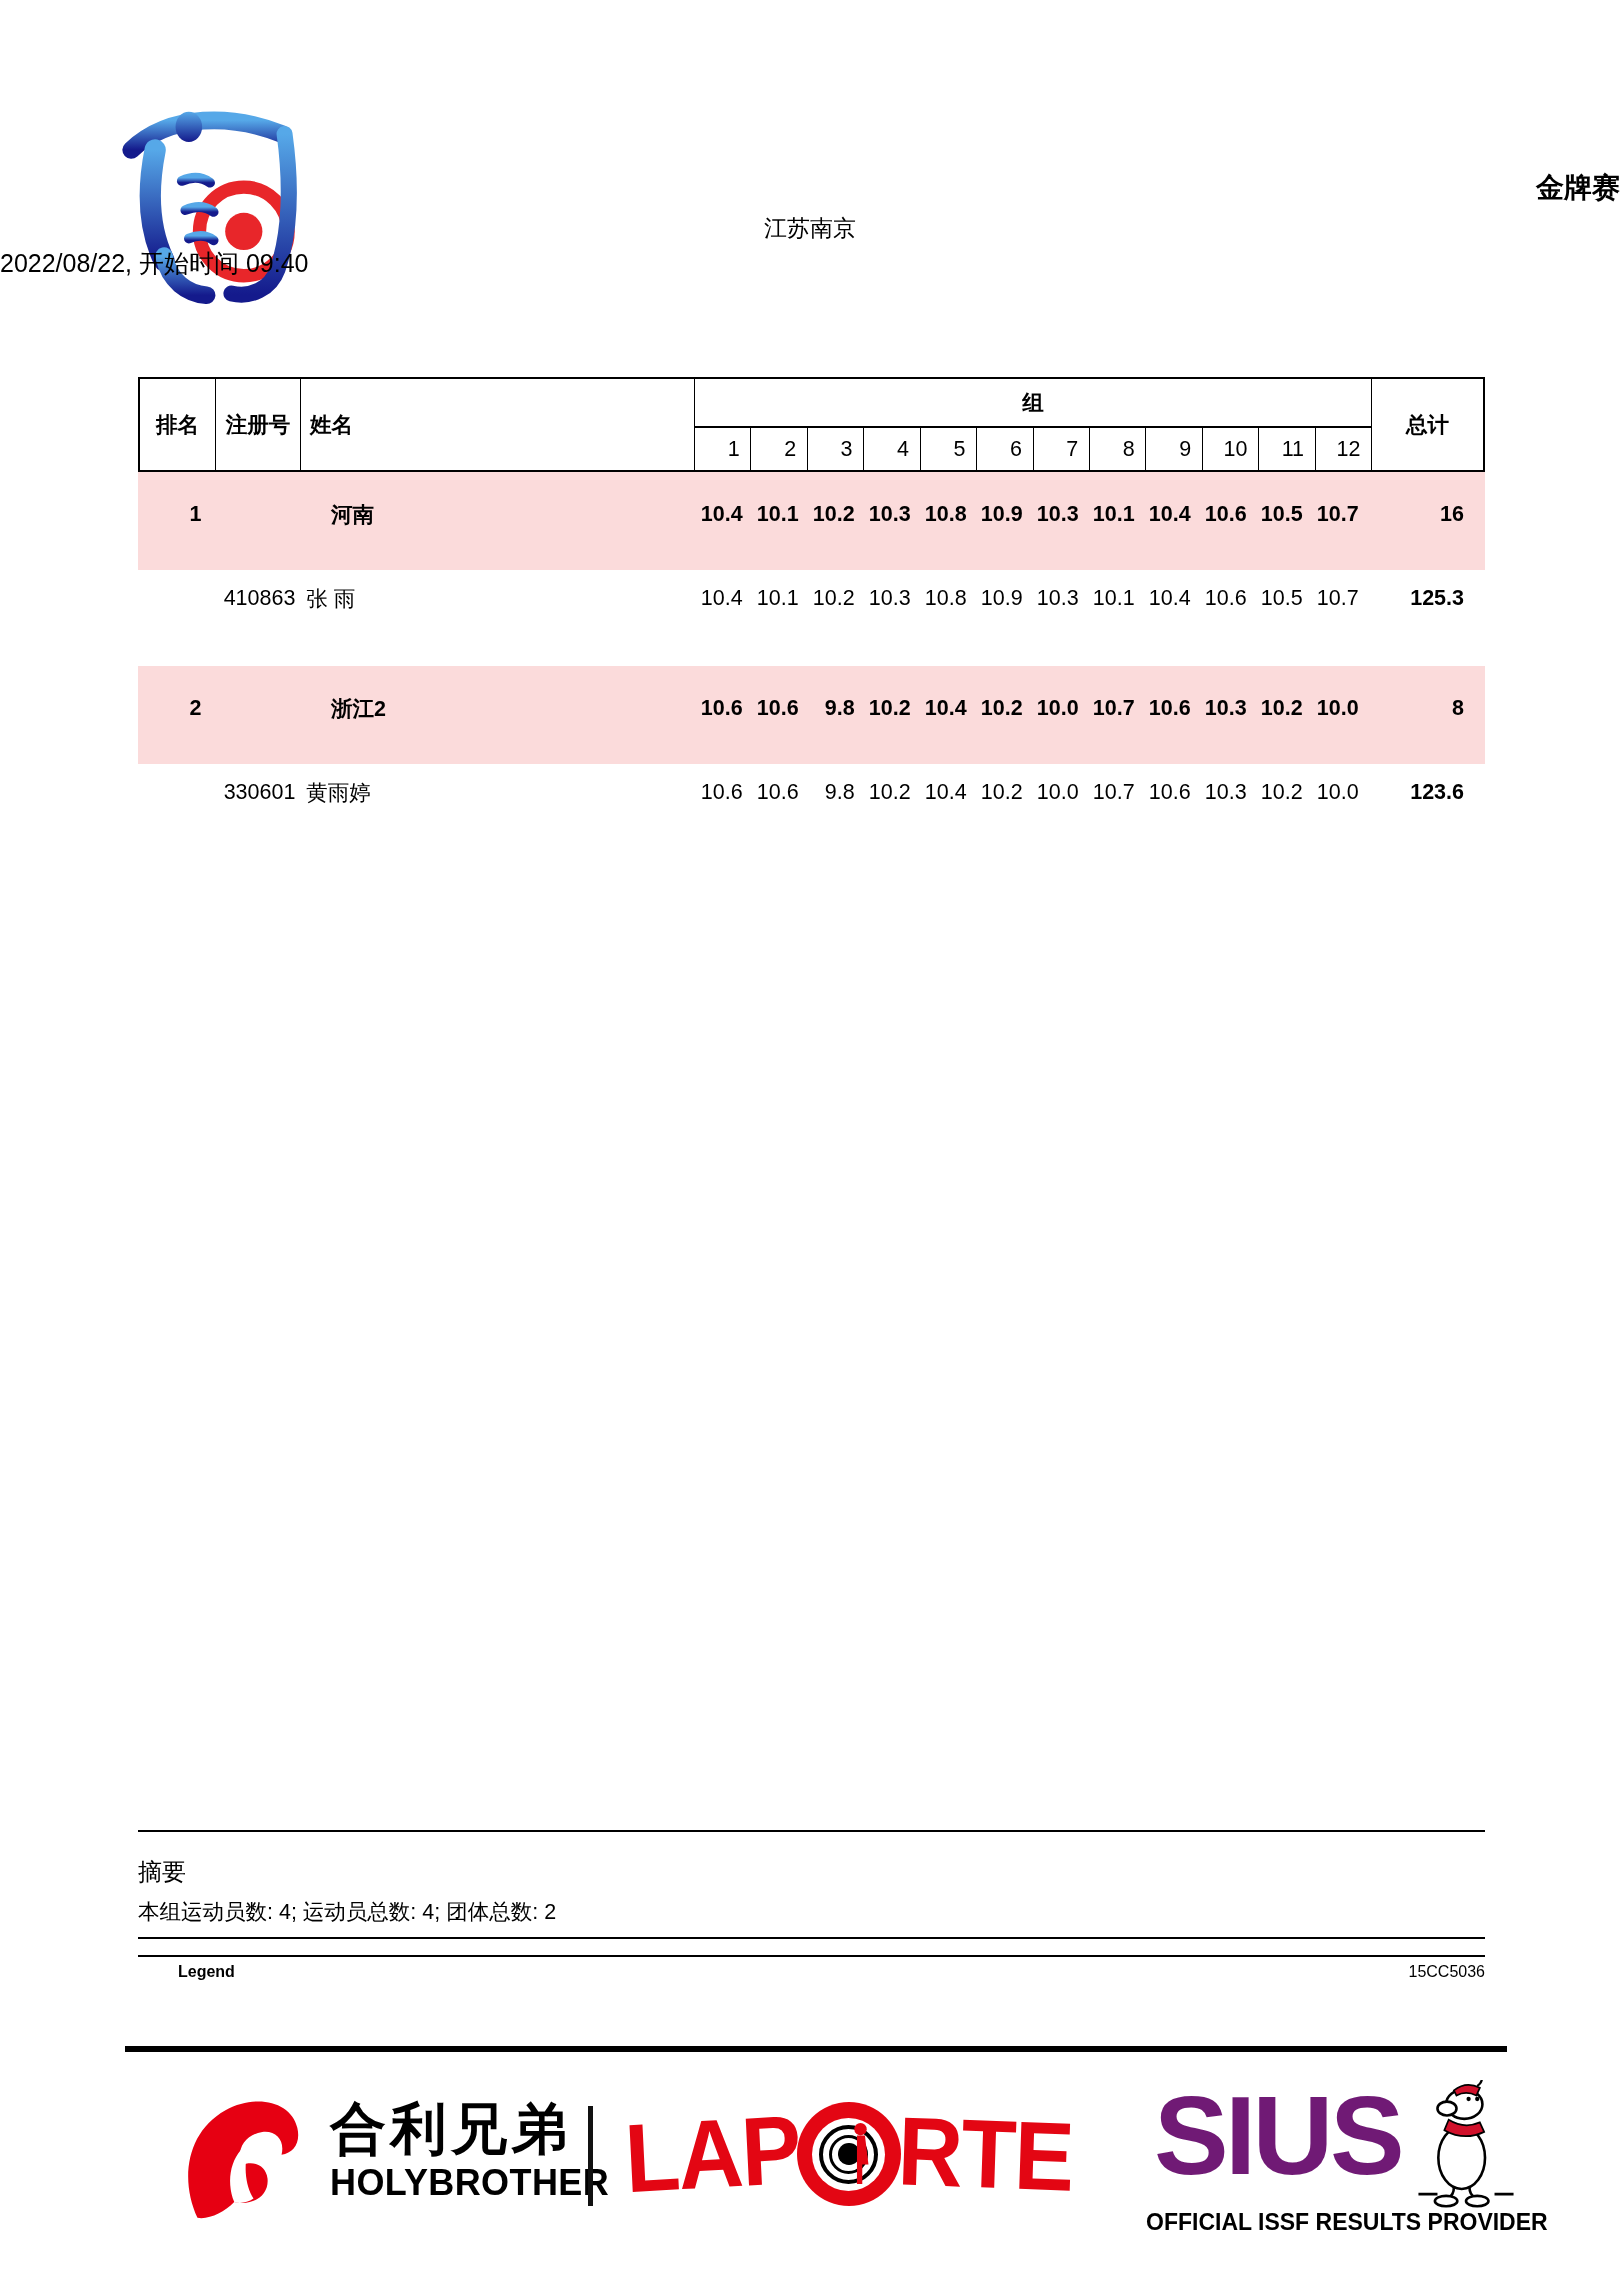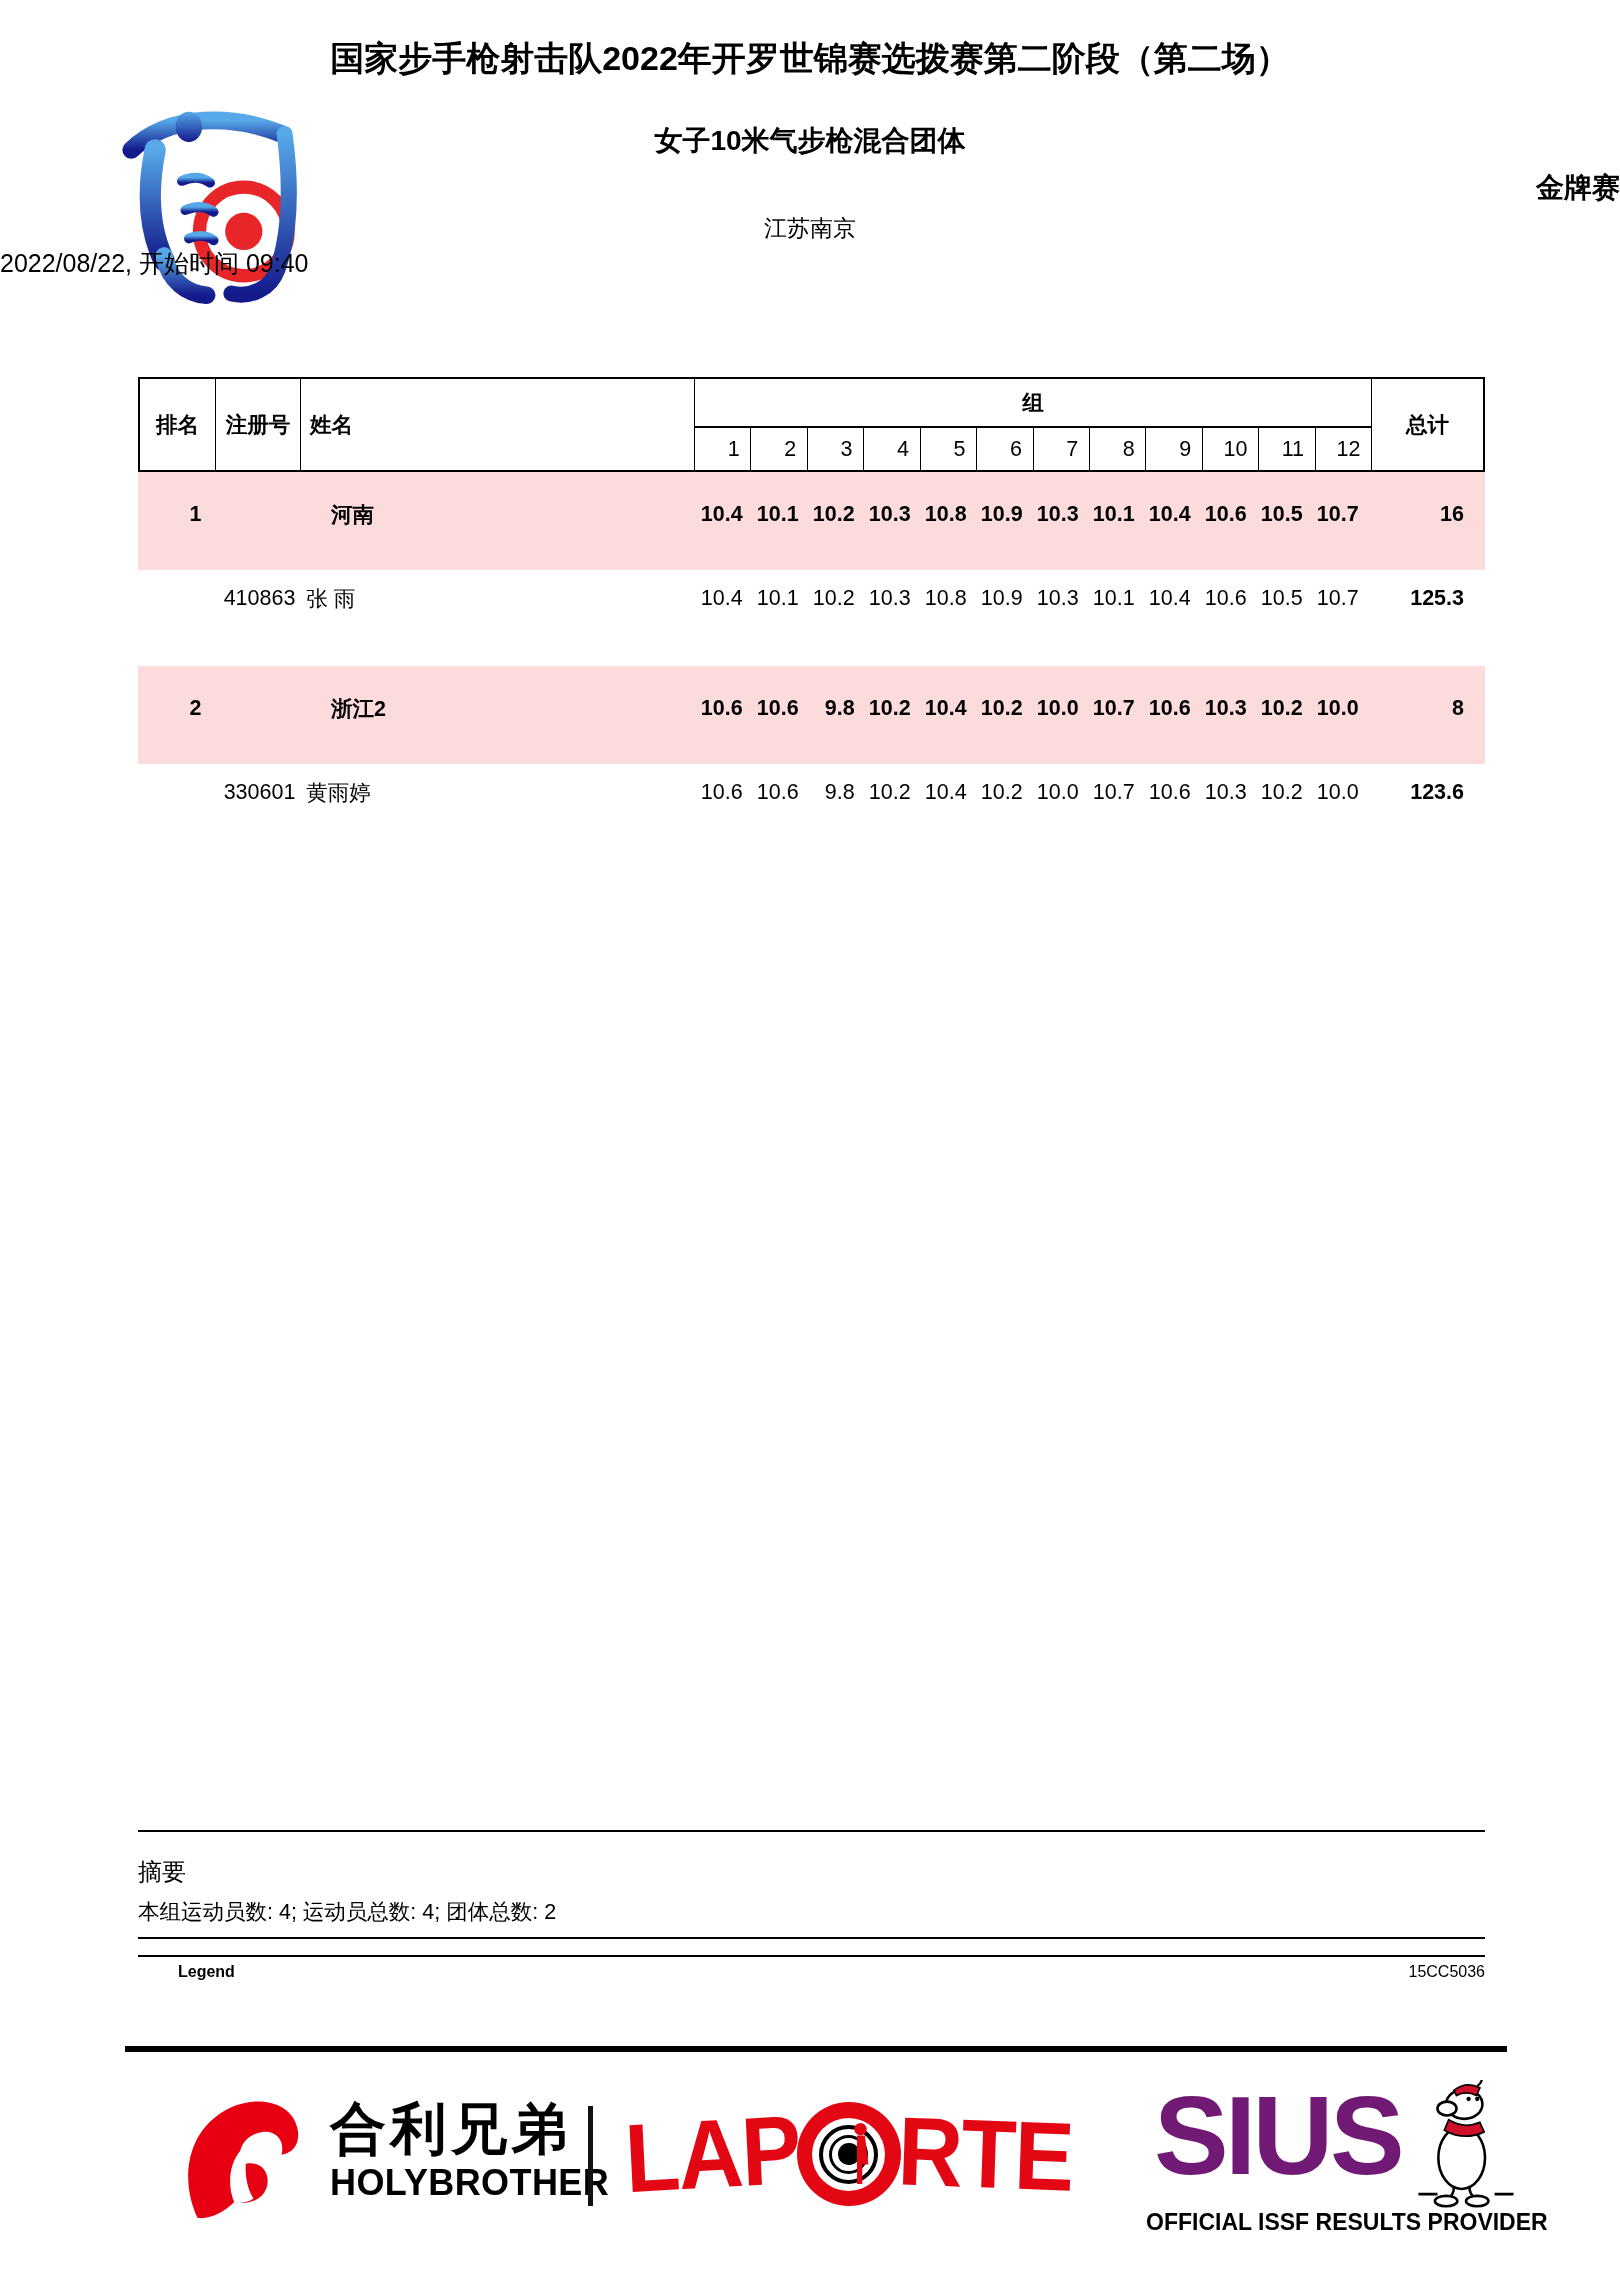--- a/index.html
+++ b/index.html
@@ -101,22 +101,20 @@
         <path d="M92,115 q18,-8 32,2" stroke-width="11"></path>
         <path d="M96,148 q18,-8 32,2" stroke-width="11"></path>
         <path d="M100,180 q16,-7 28,2" stroke-width="11"></path>
         <path d="M72,200 C78,228 98,242 120,244" stroke-width="20"></path>
         <path d="M208,62 C216,120 214,175 200,215 C192,237 170,247 148,242" stroke-width="18"></path>
       </g>
       <ellipse cx="100" cy="54" rx="15" ry="17" fill="url(#lg)"></ellipse>
     </svg>
   </div>
 
-  <div class="doc-title">国家步手枪射击队2022年开罗世锦赛选拨赛第二阶段（第二场）</div>
-  <div class="doc-subtitle">女子10米气步枪混合团体</div>
   <div class="doc-event">金牌赛</div>
   <div class="doc-location">江苏南京</div>
   <div class="doc-datetime">2022/08/22, 开始时间 09:40</div>
 
   <div class="results-table">
     <div class="thead">
       <div class="hc rank">排名</div>
       <div class="hc reg">注册号</div>
       <div class="hc name">姓名</div>
       <div class="group-block">

